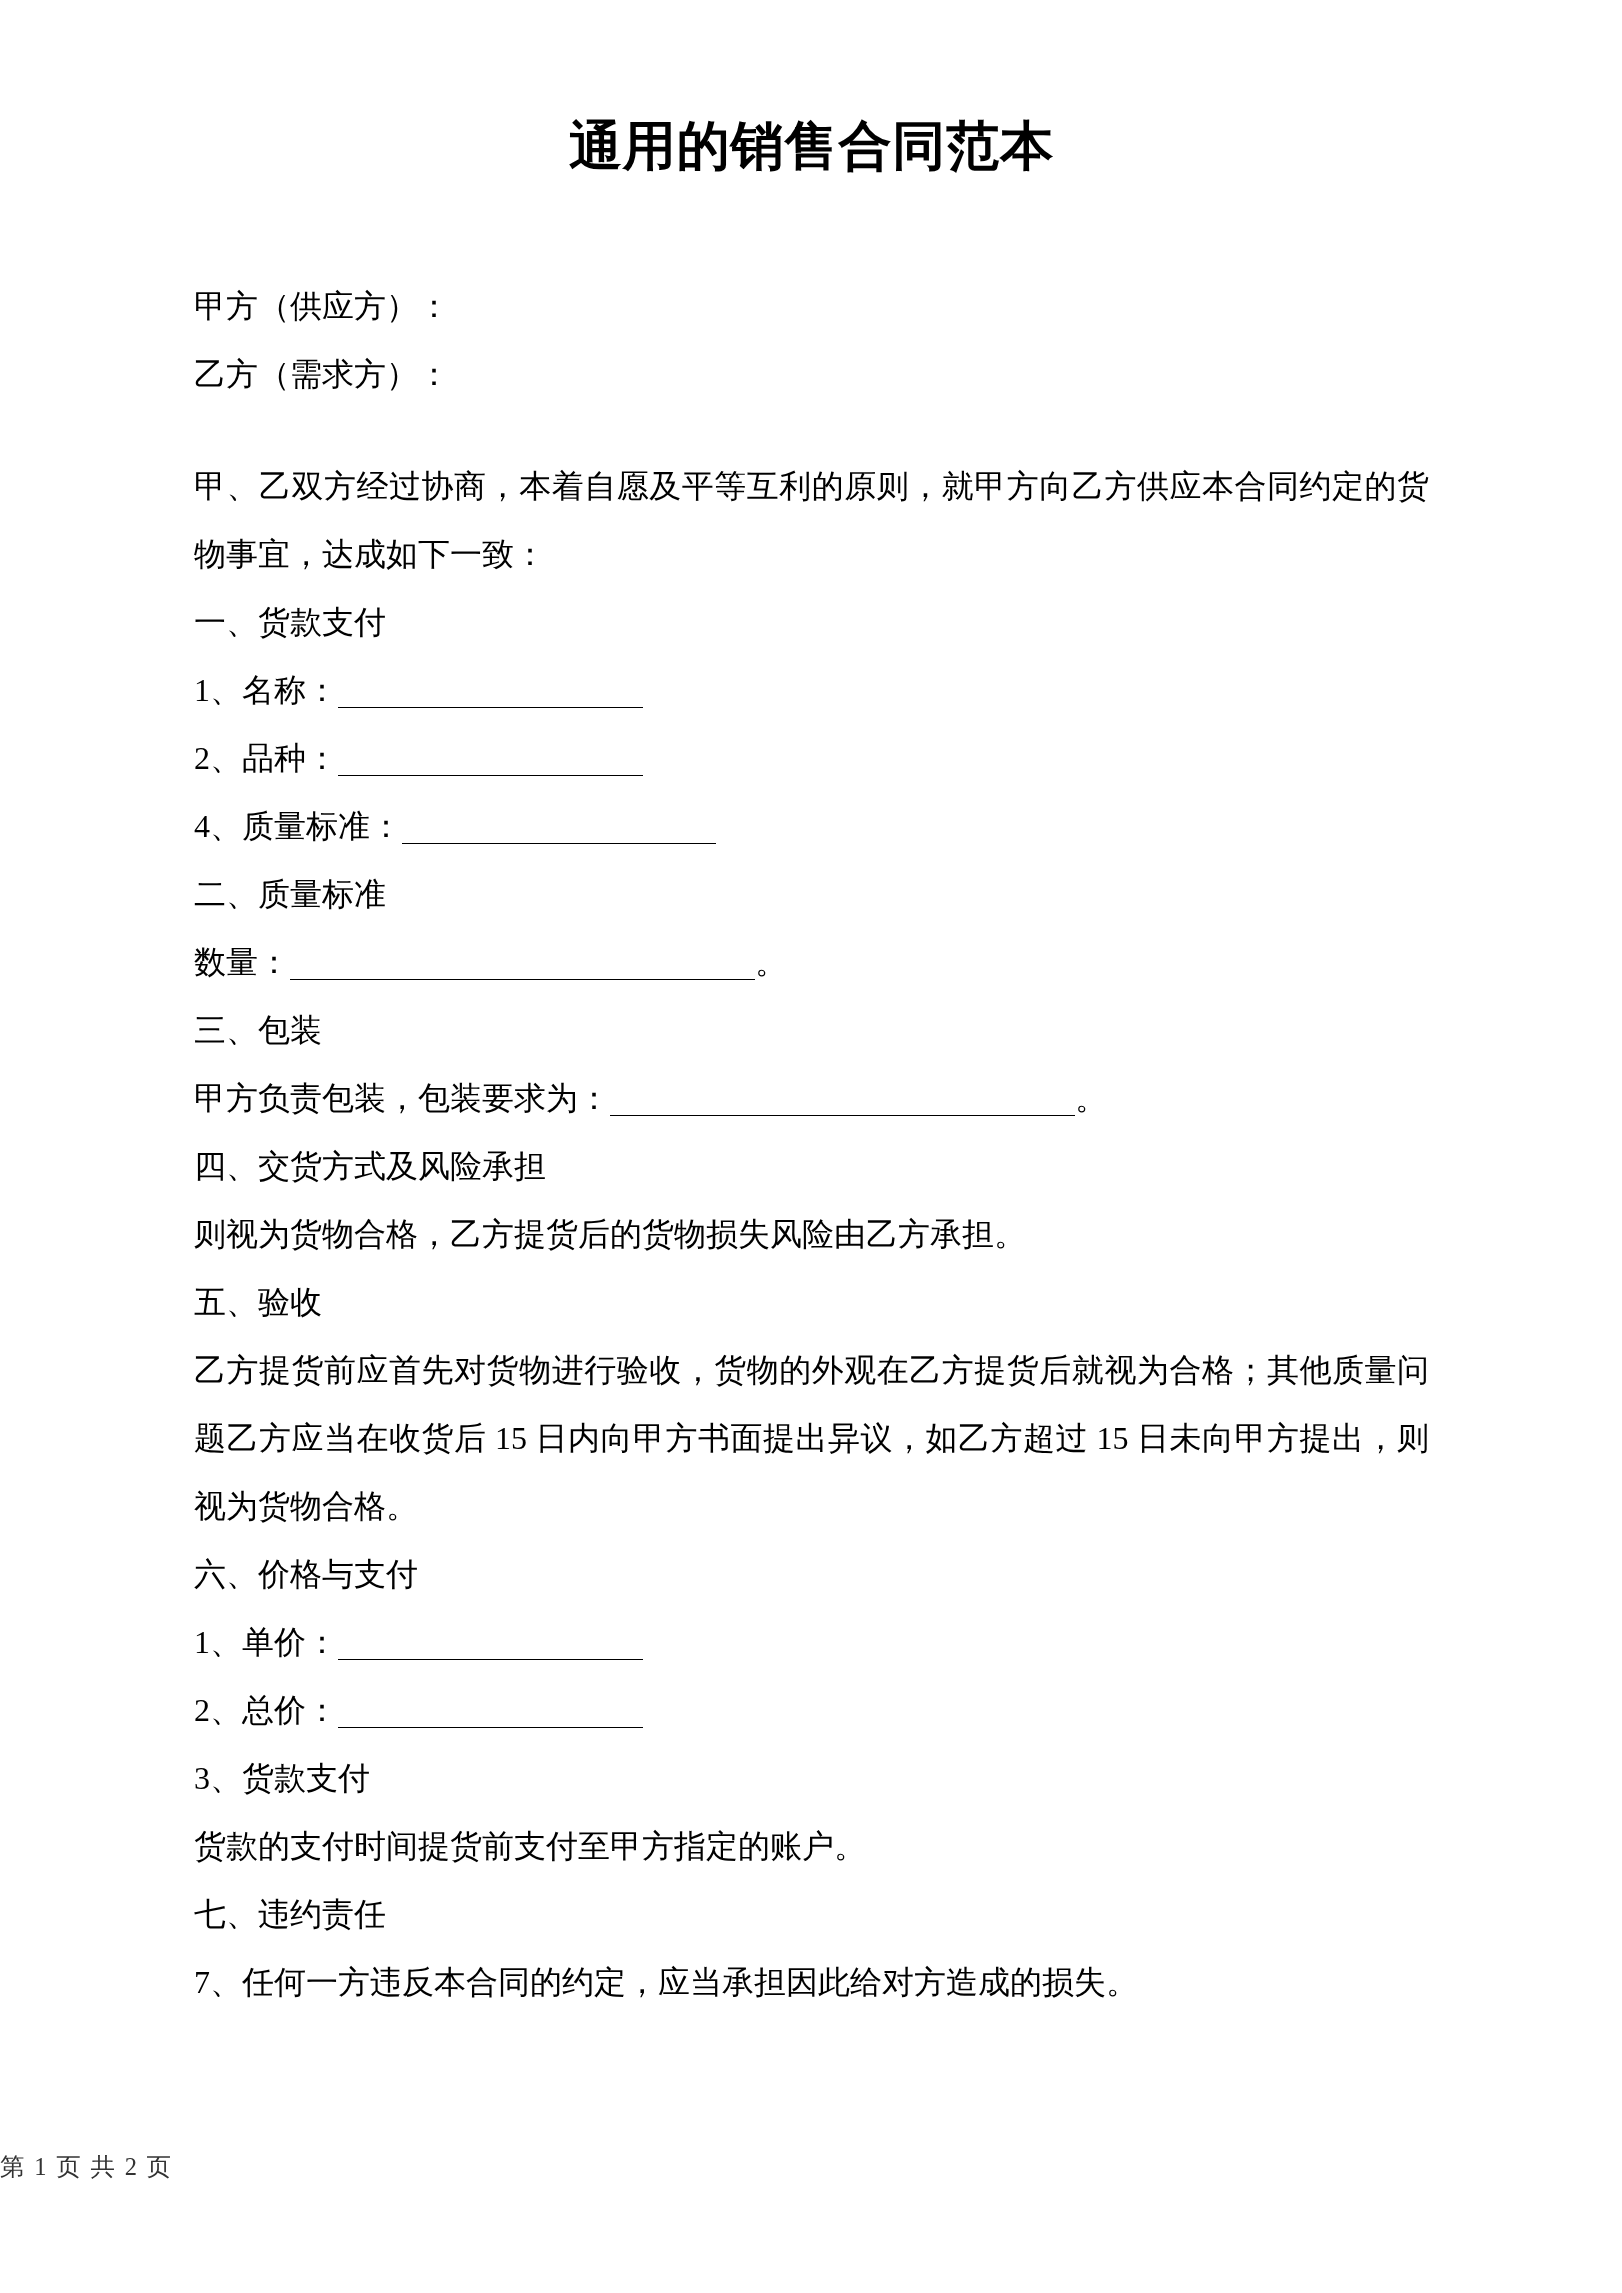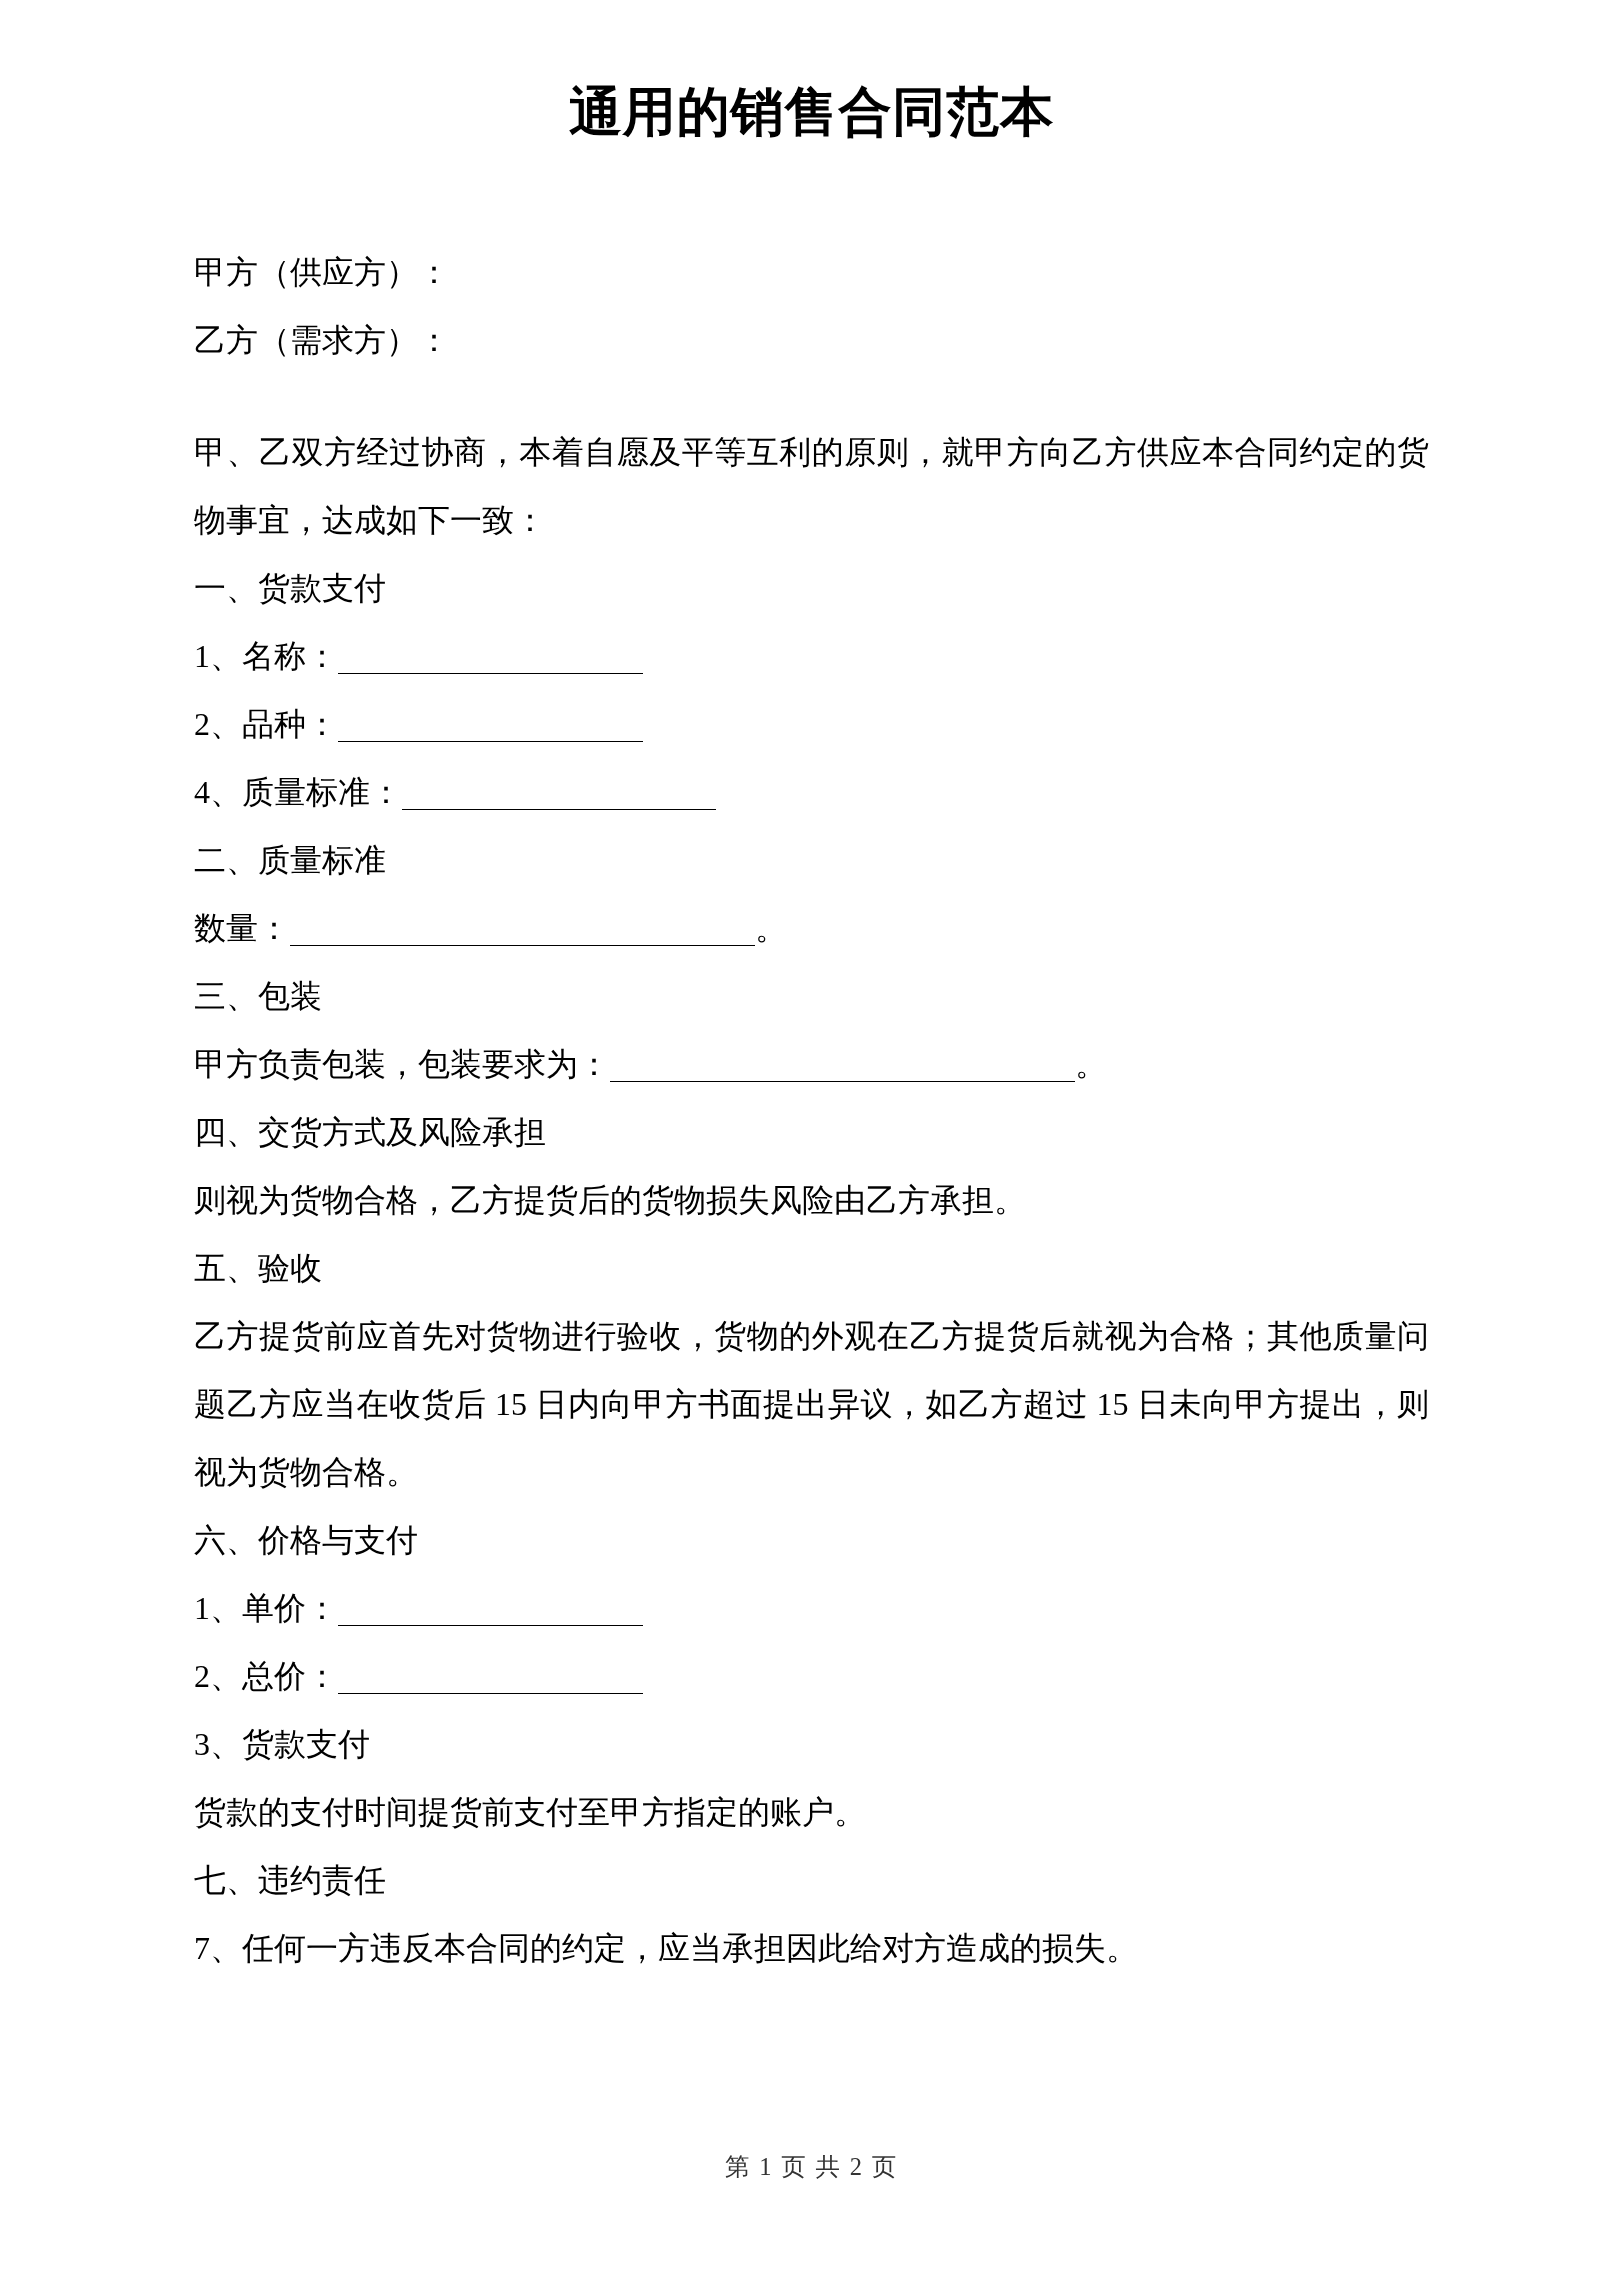--- a/index.html
+++ b/index.html
@@ -14,21 +14,21 @@
   .page {
     position: relative;
     width: 1623px;
     height: 2294px;
     margin: 0 auto;
     background: #ffffff;
     overflow: hidden;
   }
   .doc-title {
     margin: 0;
-    padding-top: 81px;
+    padding-top: 115px;
     text-align: center;
     font-size: 53px;
     font-weight: bold;
     line-height: 1.2;
     letter-spacing: 0.9px;
   }
   .doc-body {
     margin: 93px 194px 0 194px;
   }
   .doc-line {
@@ -45,21 +45,21 @@
     vertical-align: -7.3px;
   }
   .spacer {
     height: 44px;
   }
   .doc-footer {
     position: absolute;
     left: 0;
     right: 0;
     bottom: 111px;
-    text-align: center;
+    text-align: left;
     font-size: 24.5px;
     color: #333333;
     letter-spacing: 1.8px;
   }
 </style>
 </head>
 <body>
 
 <div class="page">
   <h1 class="doc-title">通用的销售合同范本</h1>

